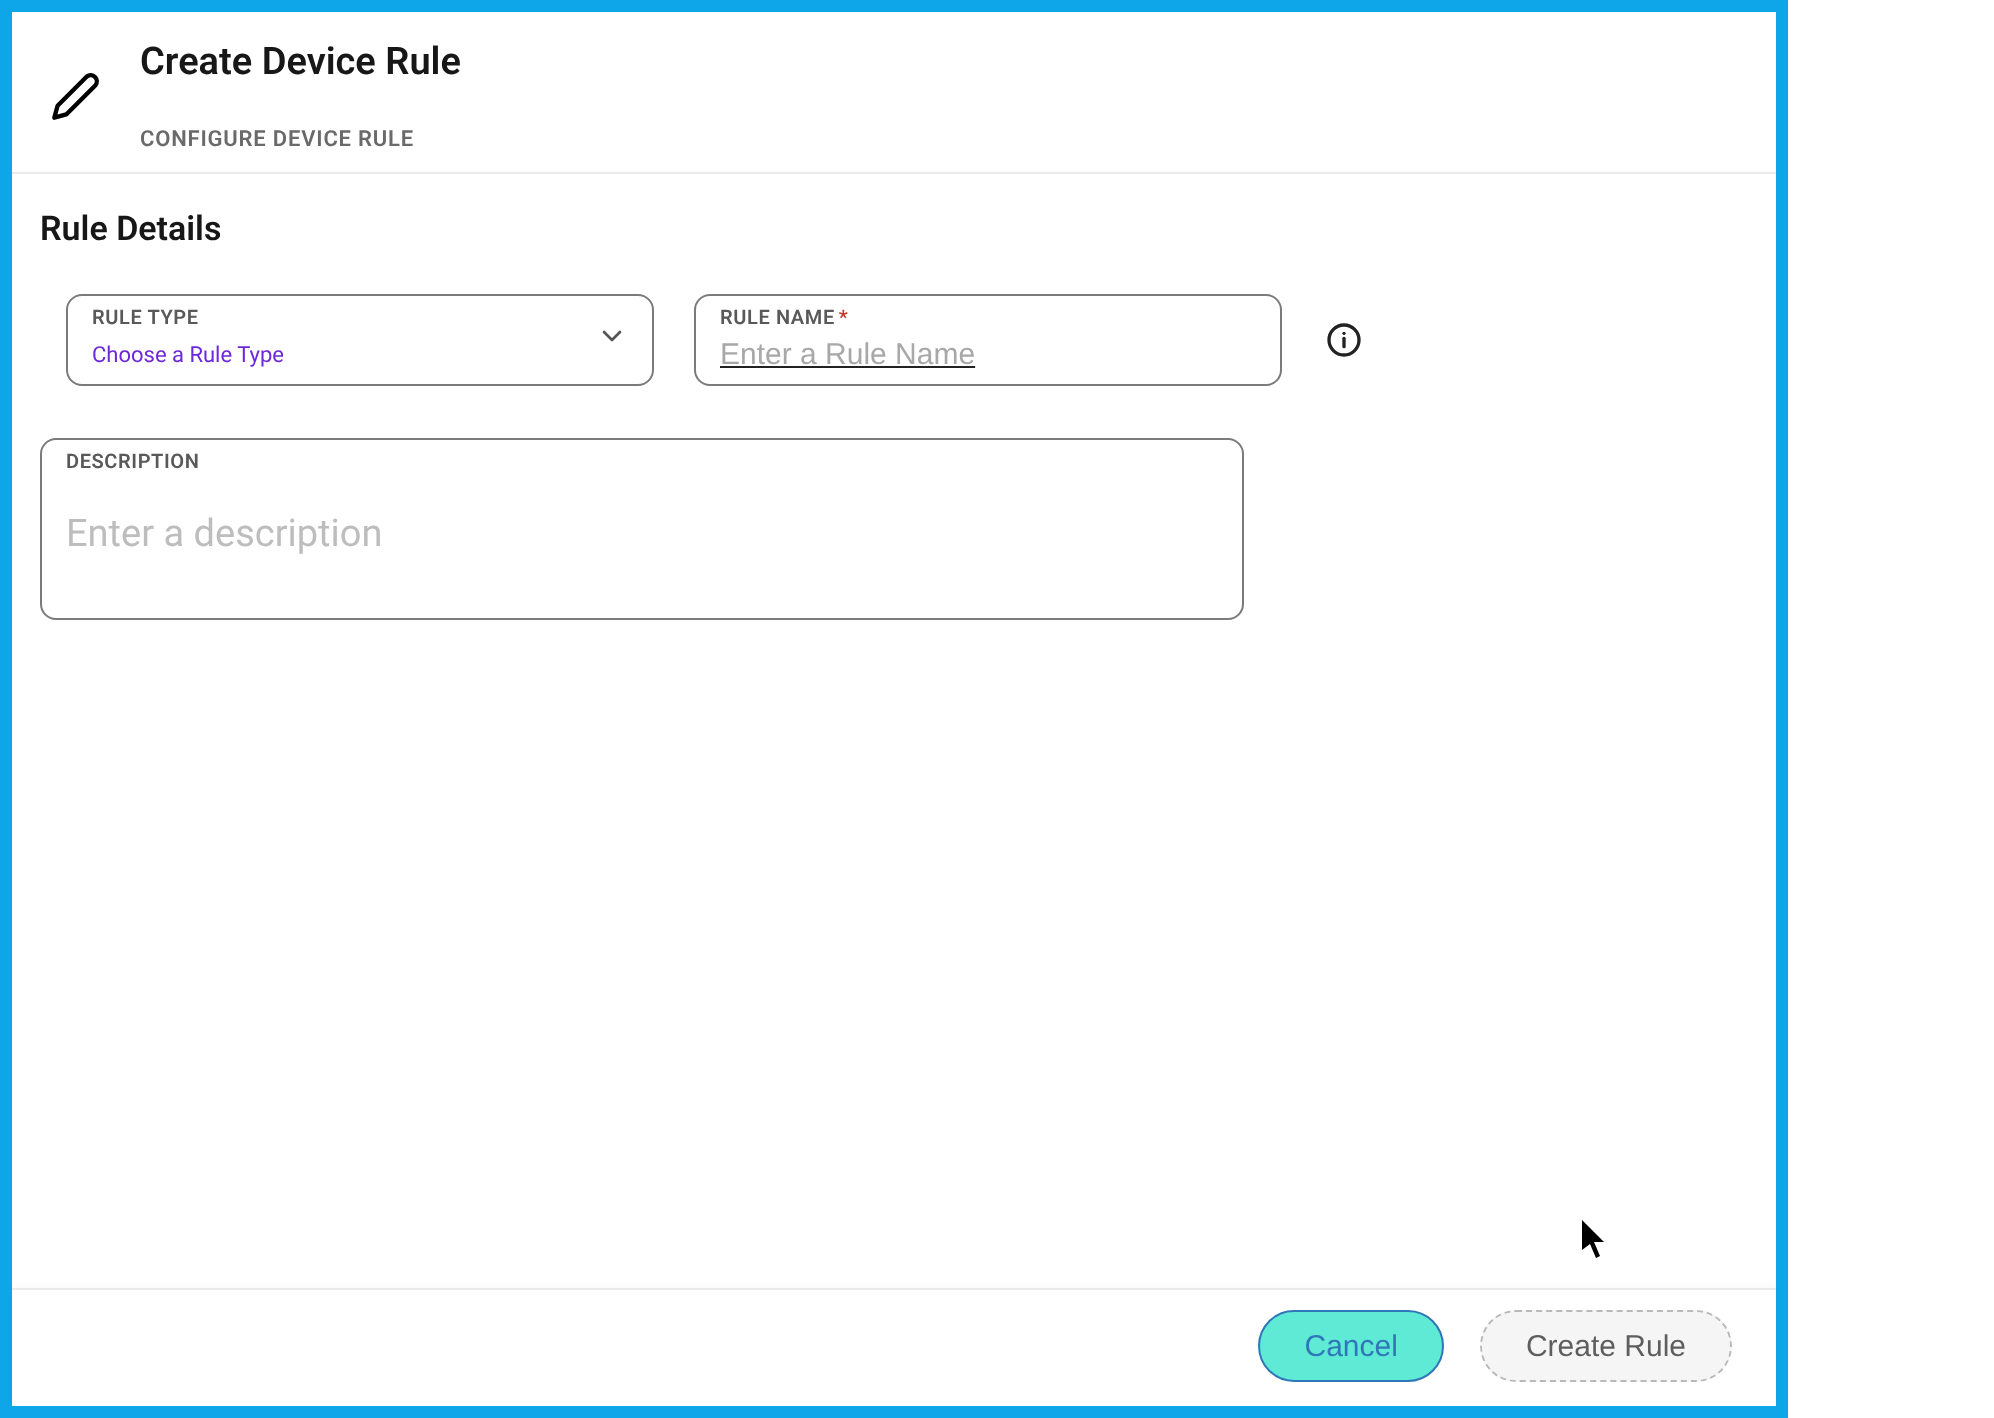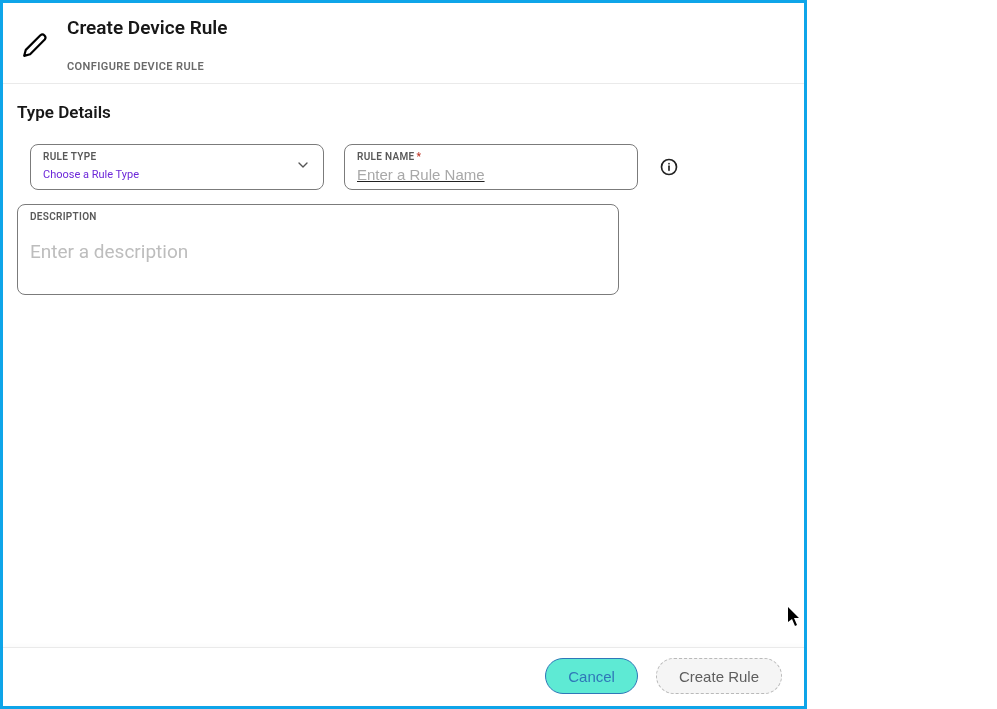--- a/index.html
+++ b/index.html
@@ -6,23 +6,23 @@
   html, body {
     margin: 0;
     padding: 0;
     width: 997px;
     height: 709px;
     font-family: -apple-system, BlinkMacSystemFont, "Segoe UI", Roboto, "Helvetica Neue", Arial, sans-serif;
     background: #fff;
     color: #222;
   }
   .frame {
-    width: 807px;
+    width: 894px;
     height: 709px;
-    border: 3px solid #0ea5e9;
+    border: 6px solid #0ea5e9;
     display: flex;
     flex-direction: column;
     position: relative;
   }
   
   .header {
     display: flex;
     align-items: center;
     padding: 14px 18px 10px 18px;
   }
@@ -62,21 +62,21 @@
   .section-title {
     font-size: 17px;
     font-weight: 600;
     color: #171717;
     margin-bottom: 22px;
   }
   .row {
     display: flex;
     align-items: center;
     gap: 20px;
-    margin-bottom: 14px;
+    margin-bottom: 26px;
     padding-left: 13px;
   }
   .field {
     position: relative;
     border: 1px solid #7b7b7b;
     border-radius: 8px;
     background: #fff;
   }
   .field-label {
     position: absolute;
@@ -209,21 +209,21 @@
       </svg>
     </span>
     <div class="header-text">
       <div class="page-title">Create Device Rule</div>
       <div class="page-subtitle">CONFIGURE DEVICE RULE</div>
     </div>
   </div>
   <div class="hr"></div>
 
   <div class="body">
-    <div class="section-title">Type Details</div>
+    <div class="section-title">Rule Details</div>
 
     <div class="row">
 
       <div class="field rule-type">
         <span class="field-label">RULE TYPE</span>
         <span class="select-value">Choose a Rule Type</span>
         <span class="chev">
           <svg width="16" height="16" viewBox="0 0 24 24" fill="none" stroke="currentColor" stroke-width="2" stroke-linecap="round" stroke-linejoin="round">
             <polyline points="6 9 12 15 18 9"></polyline>
           </svg>

